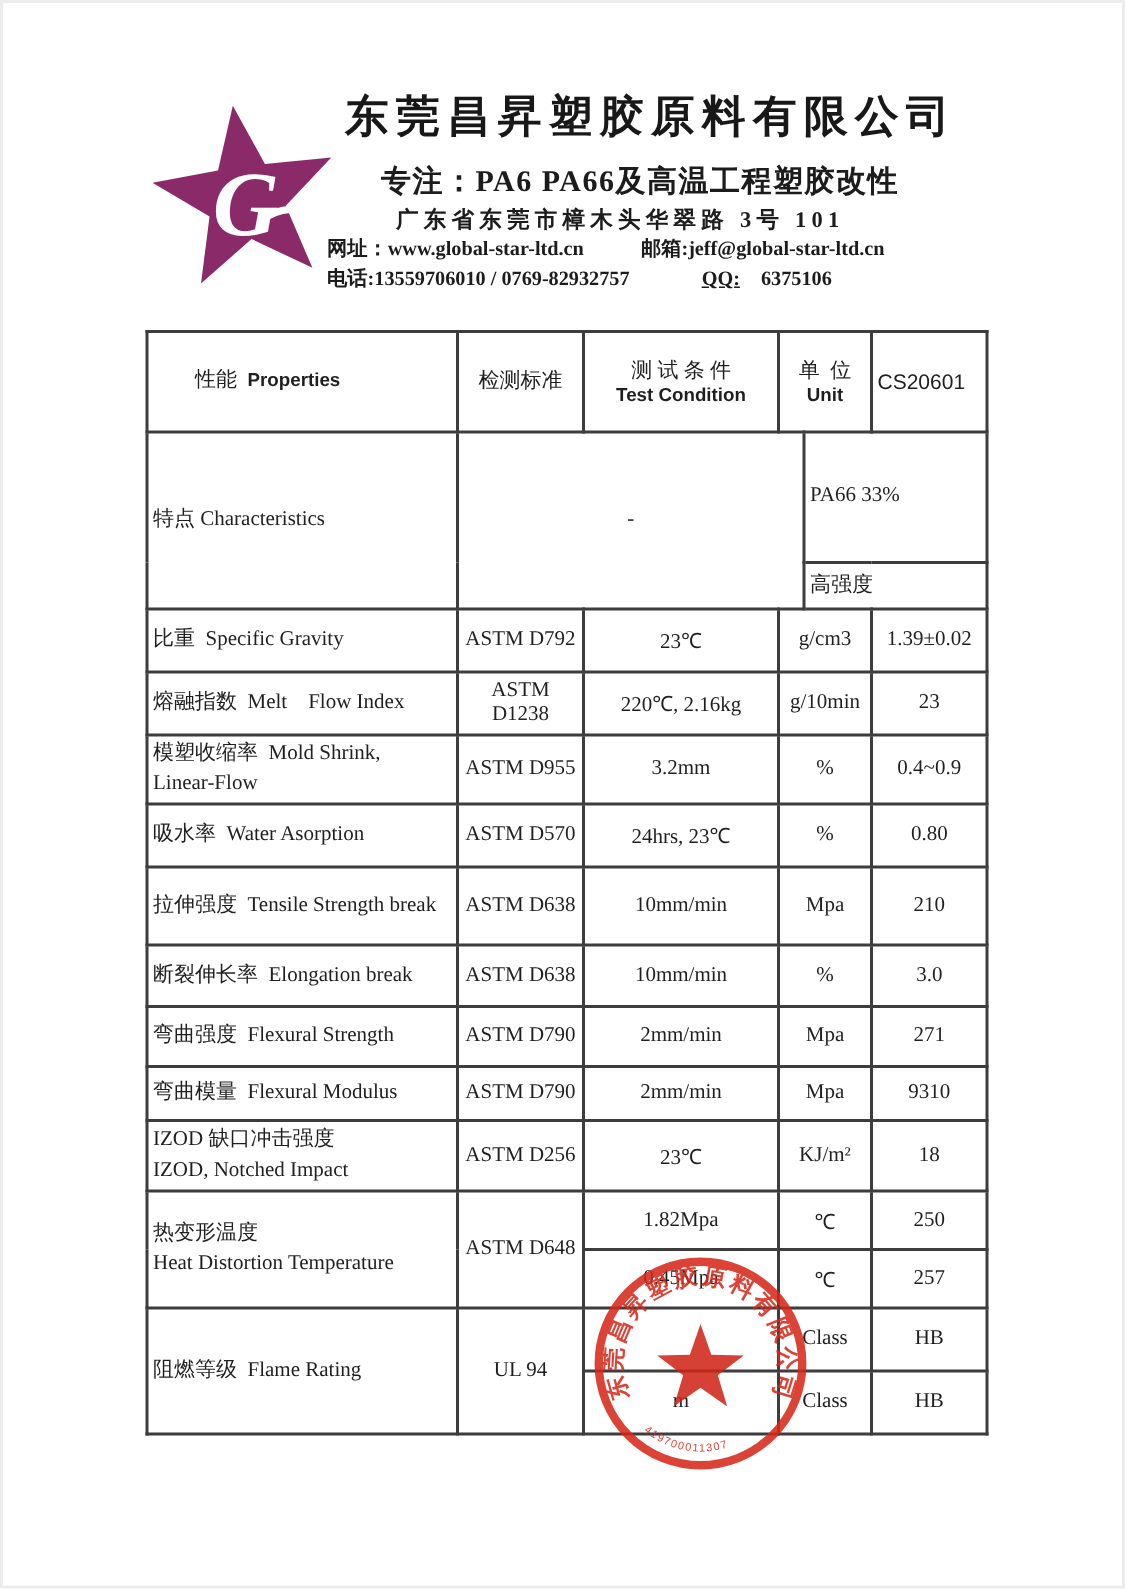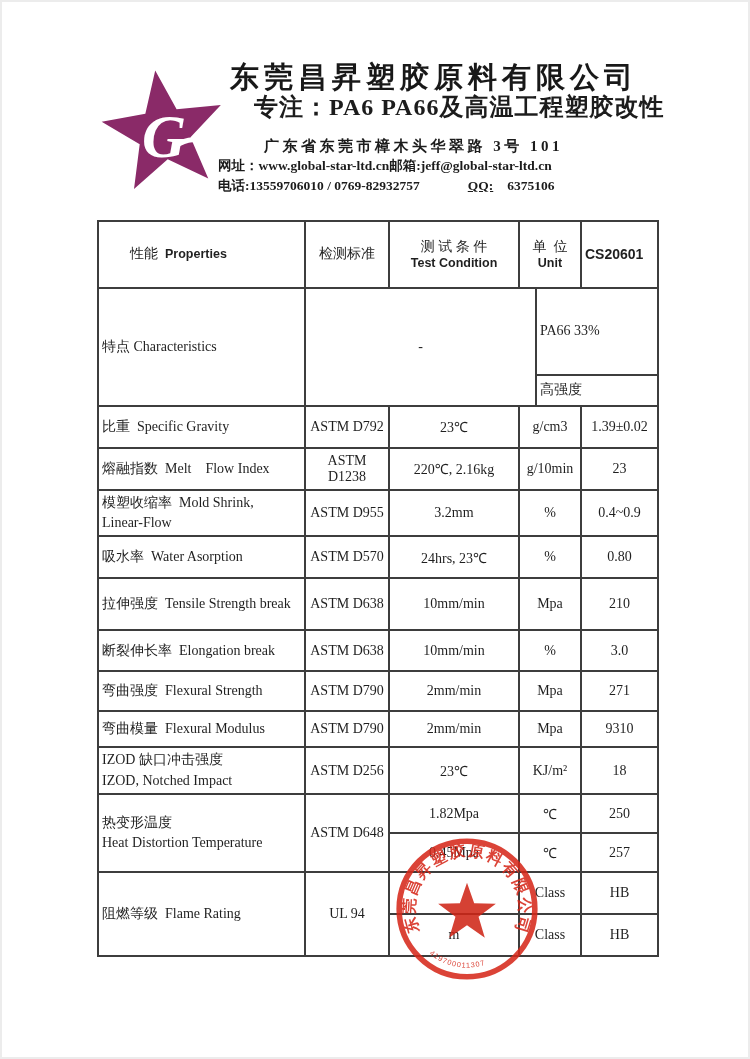--- a/index.html
+++ b/index.html
@@ -3,42 +3,42 @@
 <meta charset="utf-8">
 <style>
   html,body{margin:0;padding:0;background:#fff;}
   .page{position:relative;width:750px;height:1059px;background:#fff;overflow:hidden;
         box-sizing:border-box;border:2px solid #ececec;
         font-family:"Liberation Serif",serif;color:#222;}
   
   .logo{position:absolute;left:92px;top:54px;}
   .company-name{position:absolute;left:228px;top:56px;font-size:29px;font-weight:bold;
         letter-spacing:5px;color:#181818;white-space:nowrap;}
-  .tagline{position:absolute;left:252px;top:89px;font-size:24px;font-weight:bold;
+  .tagline{position:absolute;left:252px;top:105px;font-size:20px;font-weight:bold;
         letter-spacing:1px;color:#1c1c1c;white-space:nowrap;}
   .address{position:absolute;left:262px;top:135px;font-size:15px;font-weight:600;
         letter-spacing:3.5px;color:#1c1c1c;white-space:nowrap;}
   .contact{position:absolute;font-size:13.5px;font-weight:600;color:#1c1c1c;white-space:nowrap;}
   .contact-web{left:216px;top:155px;}
   .contact-phone{left:216px;top:175px;}
-  .gap38{}
+  .gap38{margin-left:38px;}
   .gap48{margin-left:48px;text-decoration:underline;}
   
   table.props{position:absolute;left:95px;top:218px;width:560px;border-collapse:collapse;
         table-layout:fixed;}
   table.props td{border:2px solid #3d3d3d;font-size:14px;color:#1f1f1f;
         vertical-align:middle;padding:2px 3px;overflow:hidden;}
   td.prop{text-align:left;padding-left:7px;line-height:1.45;white-space:pre-wrap;}
   td.center{text-align:center;}
   td.top{vertical-align:top;padding-top:5px;}
   td.padL{text-align:left;padding-left:26px;border-radius:14px;}
   .pre{white-space:pre-wrap;}
   .cnh{font-size:14px;}
   .enb{font-family:"Liberation Sans",sans-serif;font-weight:bold;font-size:12.5px;}
-  .code{font-family:"Liberation Sans",sans-serif;font-weight:bold;font-size:13px;
+  .code{font-family:"Liberation Sans",sans-serif;font-weight:normal;font-size:13px;
         text-align:left;padding-left:7px;}
   .hgap{display:inline-block;width:14px;}
   
   .stamp{position:absolute;left:384px;top:826px;opacity:0.87;}
 </style>
 </head>
 <body>
 
 <div class="page">
 

